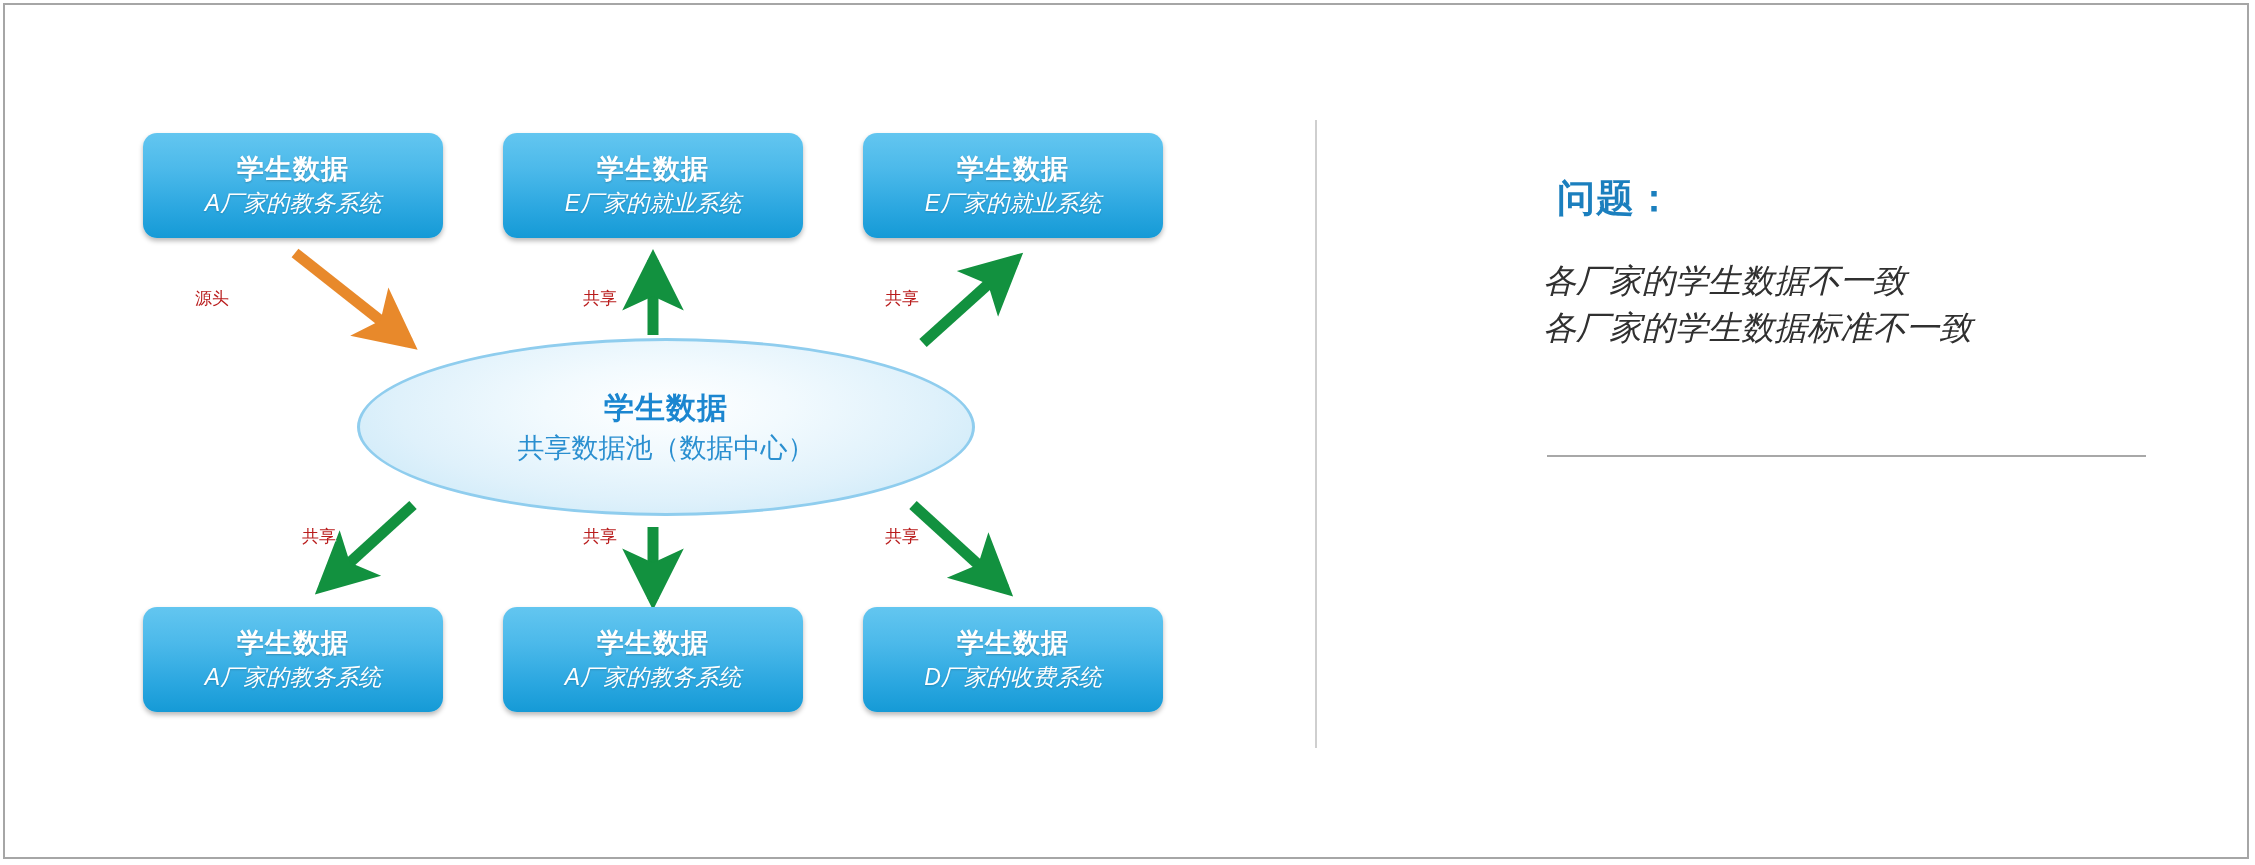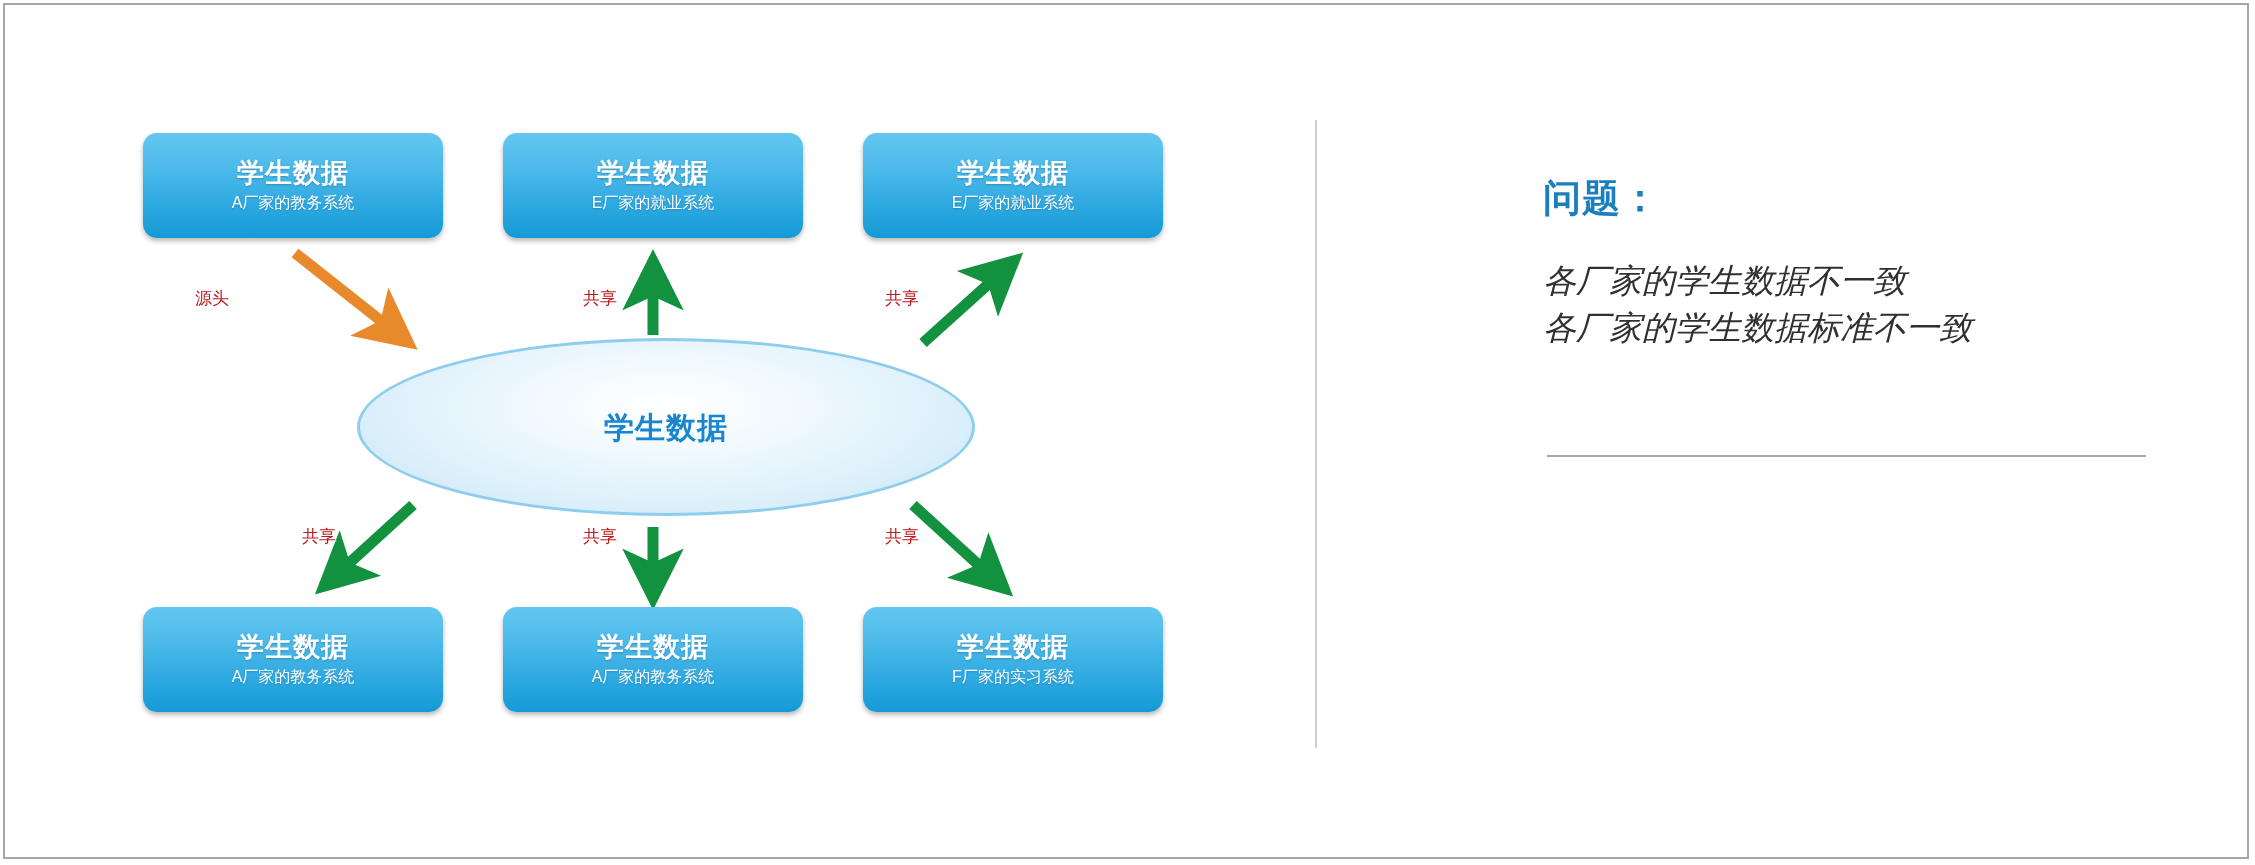--- a/index.html
+++ b/index.html
@@ -47,25 +47,26 @@
   .sys-box .t1 {
     color: #ffffff;
     font-size: 27px;
     font-weight: bold;
     letter-spacing: 1px;
     line-height: 1.15;
     text-shadow: 0 1px 2px rgba(0,0,0,0.22);
   }
   .sys-box .t2 {
     color: #ffffff;
-    font-size: 16px;
+    font-size: 23px;
     font-weight: normal;
     line-height: 1.25;
     margin-top: 4px;
     text-shadow: 0 1px 2px rgba(0,0,0,0.18);
+    font-style: italic;
   }
 
   .box-a { left: 138px;  top: 128px; }
   .box-b { left: 498px;  top: 128px; }
   .box-c { left: 858px;  top: 128px; }
   .box-d { left: 138px;  top: 602px; }
   .box-e { left: 498px;  top: 602px; }
   .box-f { left: 858px;  top: 602px; }
 
   #pool {
@@ -147,21 +148,21 @@
     white-space: nowrap;
   }
   .panel-body {
     position: absolute;
     color: #303030;
     font-size: 33px;
     font-weight: normal;
     line-height: 1.42;
     white-space: pre-line;
   }
-  #h-problem  { left: 3px;  top: 168px; }
+  #h-problem  { left: 17px;  top: 168px; }
   #p-problem  { left: 3px;  top: 253px; font-style: italic; }
   #h-solution { left: 3px;  top: 565px; }
   #p-solution { left: 3px;  top: 643px; }
 
   #h-divider {
     position: absolute;
     left: 7px;
     top: 450px;
     width: 599px;
     height: 2px;
@@ -232,25 +233,26 @@
     <div class="sys-box box-d">
       <div class="t1">学生数据</div>
       <div class="t2">A厂家的教务系统</div>
     </div>
     <div class="sys-box box-e">
       <div class="t1">学生数据</div>
       <div class="t2">A厂家的教务系统</div>
     </div>
     <div class="sys-box box-f">
       <div class="t1">学生数据</div>
-      <div class="t2">F厂家的实习系统</div>
+      <div class="t2">D厂家的收费系统</div>
     </div>
 
     <div id="pool">
       <div class="p1">学生数据</div>
+      <div class="p2">共享数据池（数据中心）</div>
     </div>
 
   </div>
 
   <div id="v-divider"></div>
 
   <div id="panel">
     <div class="panel-heading" id="h-problem">问题：</div>
     <div class="panel-body" id="p-problem">各厂家的学生数据不一致
 各厂家的学生数据标准不一致</div>

